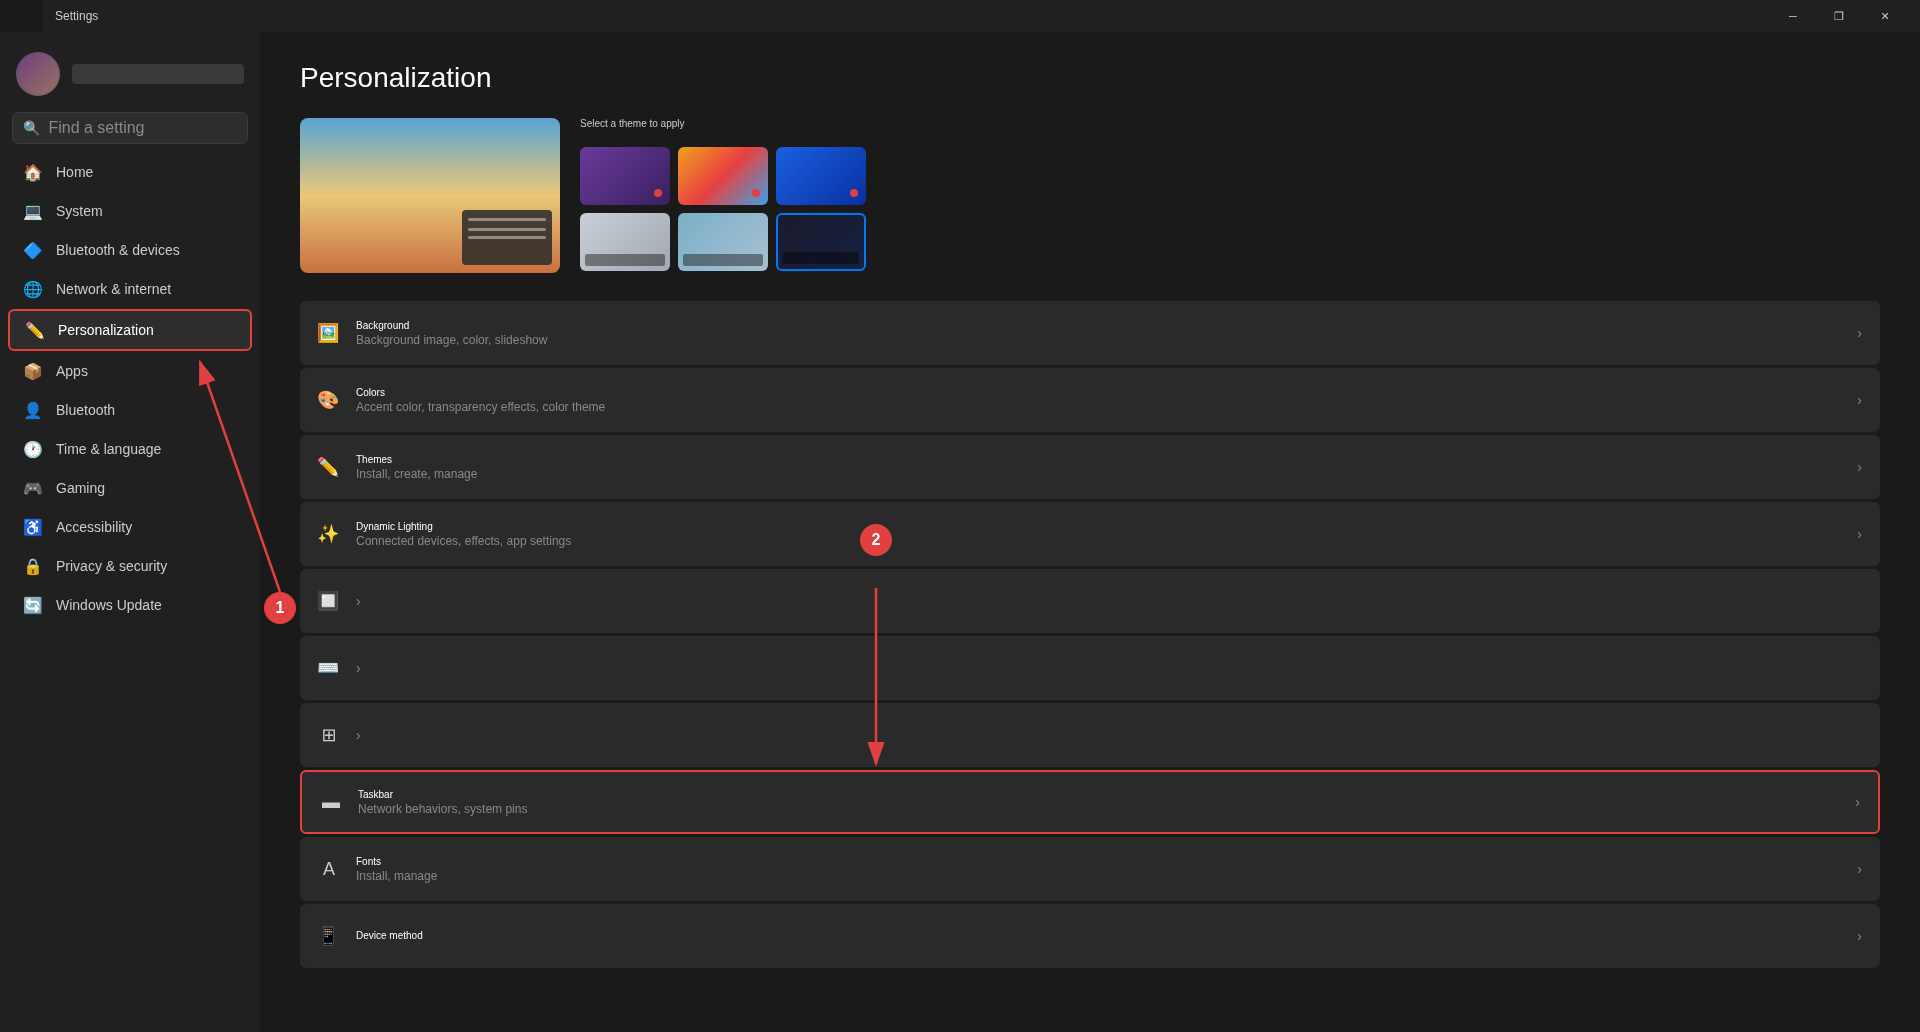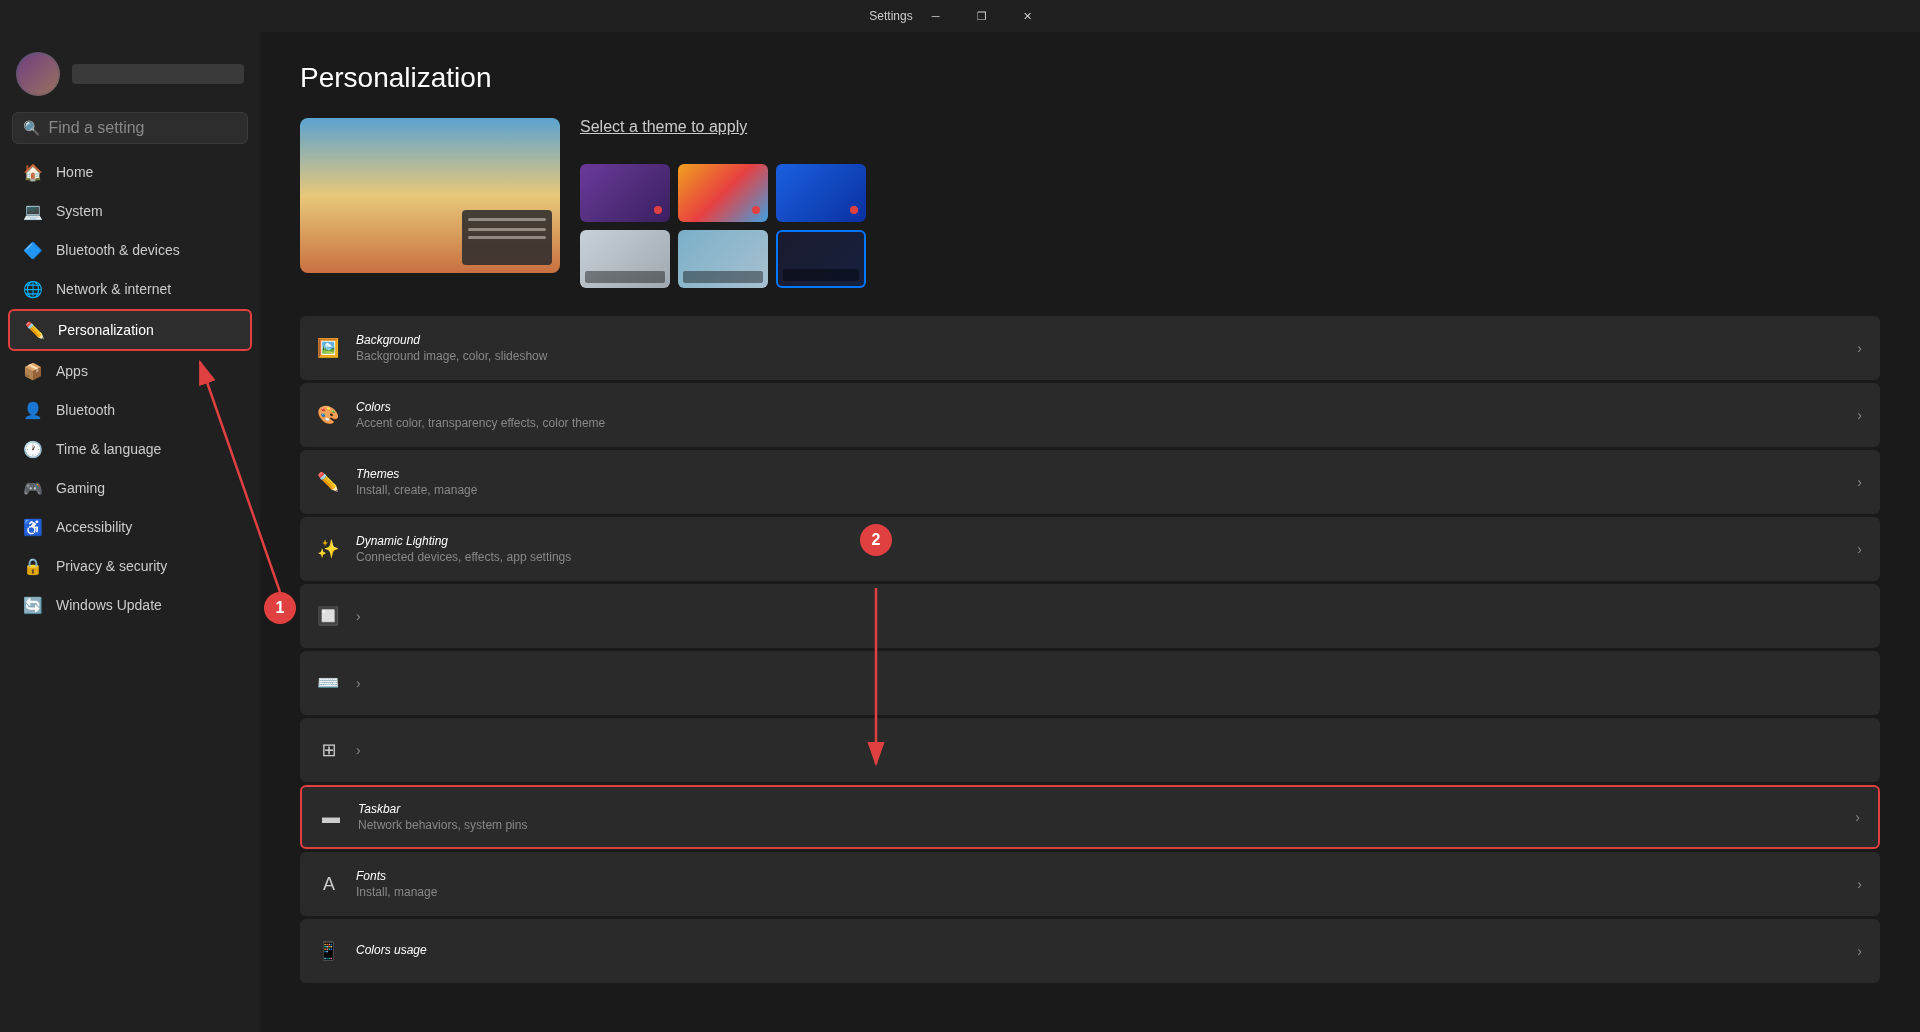--- a/index.html
+++ b/index.html
@@ -13,23 +13,24 @@
       display: flex;
       flex-direction: column;
     }
 
     
     .titlebar {
       height: 32px;
       background: #202020;
       display: flex;
       align-items: center;
-      justify-content: center;
+      justify-content: space-between;
       padding: 0 12px;
       flex-shrink: 0;
+      margin-left: 43px;
     }
     .titlebar-title {
       font-size: 12px;
       color: #ccc;
     }
     .titlebar-controls {
       display: flex;
       gap: 0;
     }
     .titlebar-btn {
@@ -203,24 +204,23 @@
       border-radius: 2px;
       box-shadow: 0 8px 0 #888;
     }
 
     .theme-grid-right {
       display: flex;
       flex-direction: column;
       gap: 0;
     }
     .theme-select-label {
-      font-size: 16px;
-      color: #ccc;
-      margin-bottom: 28px;
-      text-decoration: underline;
+      font-size: 10px;
+      color: #ccc;
+      margin-bottom: 18px;
     }
     .theme-grid {
       display: grid;
       grid-template-columns: repeat(3, 90px);
       gap: 8px;
     }
     .theme-thumb {
       width: 90px;
       height: 58px;
       border-radius: 6px;
@@ -281,24 +281,23 @@
       align-items: center;
       justify-content: center;
       color: #ccc;
       font-size: 18px;
       flex-shrink: 0;
     }
     .settings-item-content {
       flex: 1;
     }
     .settings-item-title {
-      font-size: 12px;
+      font-size: 10px;
       color: #fff;
       margin-bottom: 2px;
-      font-style: italic;
     }
     .settings-item-subtitle {
       font-size: 12px;
       color: #888;
     }
     .settings-item-arrow {
       color: #888;
       font-size: 14px;
     }
 
@@ -543,20 +542,20 @@
     <span class="settings-item-icon">A</span>
     <div class="settings-item-content">
       <div class="settings-item-title">Fonts</div>
       <div class="settings-item-subtitle">Install, manage</div>
     </div>
     <span class="settings-item-arrow">›</span>
   </div>
         <div class="settings-item">
     <span class="settings-item-icon">📱</span>
     <div class="settings-item-content">
-      <div class="settings-item-title">Colors usage</div>
+      <div class="settings-item-title">Device method</div>
       <div class="settings-item-subtitle"></div>
     </div>
     <span class="settings-item-arrow">›</span>
   </div>
       </div>
   </div>
 </div>
 
 </body></html>

